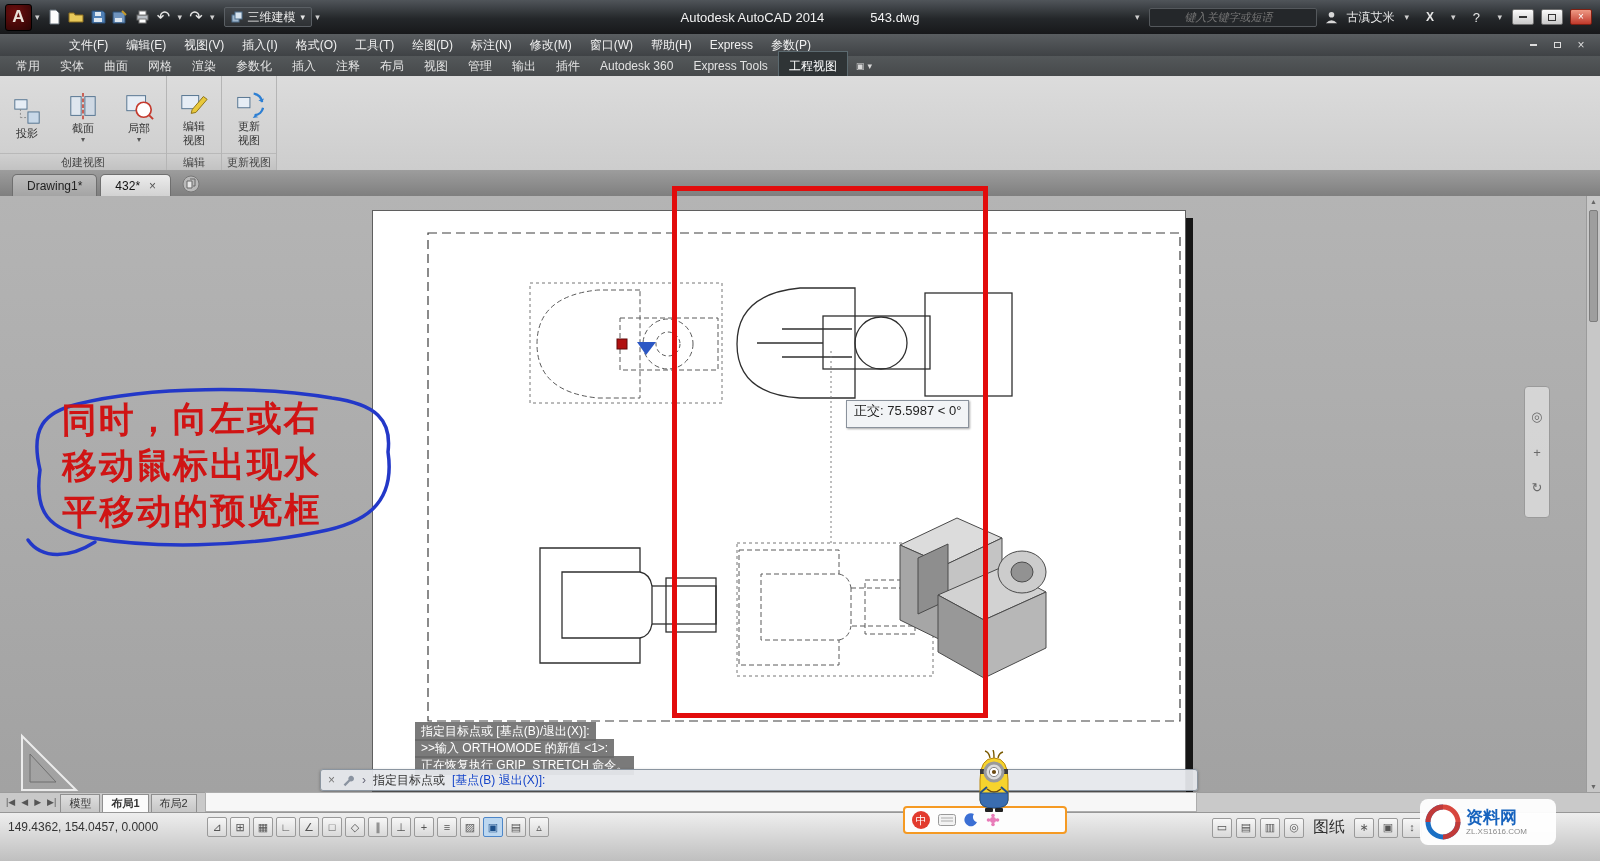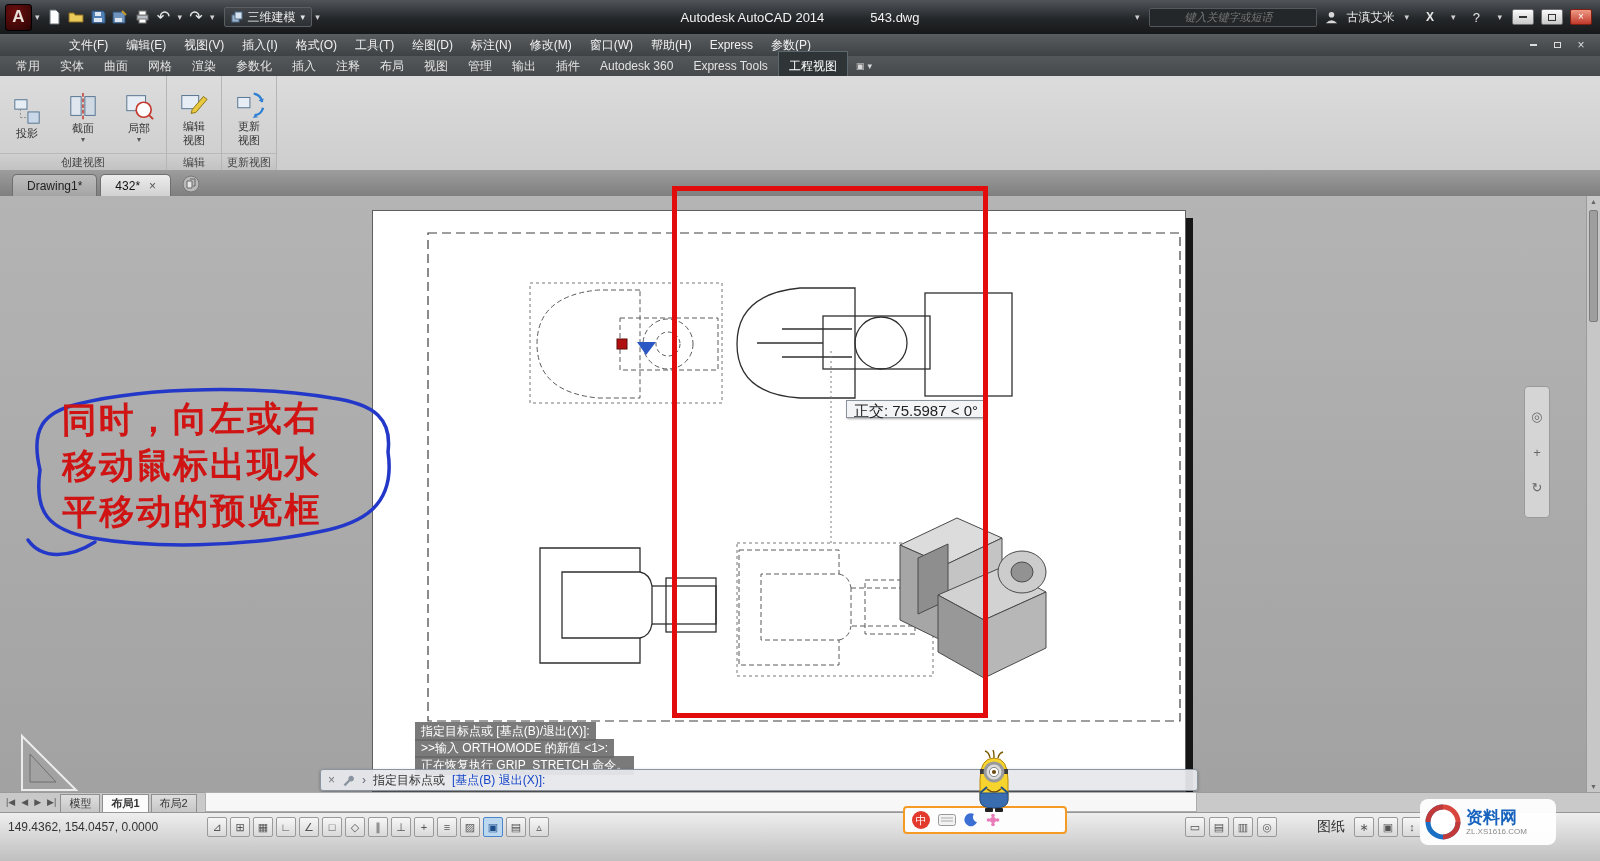--- a/index.html
+++ b/index.html
@@ -58,21 +58,21 @@
     border:1px solid #6f6f6f; border-bottom:0; border-radius:5px 5px 0 0; }
   .dtab.inactive { background:linear-gradient(#bdbdbd,#a4a4a4); color:#222; }
   .dtab.active { background:linear-gradient(#ececec,#d2d2d2); color:#111; }
   .dtab-close { font-size:12px; color:#555; }
   .newtab-btn { width:22px; height:22px; display:flex; align-items:center; justify-content:center; margin-left:6px; margin-bottom:1px; }
 
   
   .canvas { position:absolute; left:0; top:196px; width:1600px; height:596px; background:linear-gradient(#b4b4b4,#a2a2a2); overflow:hidden; }
   .paper { position:absolute; left:372px; top:14px; width:814px; height:582px; background:#fff; border:1px solid #5f5f5f; }
   .paper-shadow { position:absolute; left:1186px; top:22px; width:7px; height:574px; background:#161616; }
-  .tooltip { position:absolute; left:846px; top:204px; height:18px; padding:1px 7px; background:#f2f4f6; border:1px solid #8a929c; font-size:15px; color:#222; box-shadow:1px 1px 2px rgba(0,0,0,.35); white-space:nowrap; }
+  .tooltip { position:absolute; left:846px; top:204px; height:28px; padding:1px 7px; background:#f2f4f6; border:1px solid #8a929c; font-size:13px; color:#222; box-shadow:1px 1px 2px rgba(0,0,0,.35); white-space:nowrap; }
   .chip { position:absolute; left:376px; background:rgba(104,104,104,.88); color:#fff; font-size:12px; padding:1px 6px; white-space:nowrap;margin-left:39px; }
   .cmdbar { position:absolute; left:320px; top:573px; width:878px; height:22px; background:rgba(229,232,236,.94);
     border:1px solid #8b95a0; border-radius:3px; display:flex; align-items:center; gap:7px; padding:0 7px; font-size:12px; color:#333; box-shadow:0 1px 3px rgba(0,0,0,.3); }
   .cmd-x { color:#777; font-size:12px; }
   .cmd-opt { color:#1544c8; }
   .navbar { position:absolute; left:1524px; top:190px; width:26px; height:132px; background:rgba(246,246,246,.55);
     border:1px solid #9a9a9a; border-radius:4px; display:flex; flex-direction:column; align-items:center; justify-content:space-evenly; color:#6a6a6a; font-size:13px; }
   .vscroll { position:absolute; left:1586px; top:0; width:14px; height:596px; background:#c7c7c7; border-left:1px solid #9b9b9b; font-size:7px; color:#666; display:flex; flex-direction:column; align-items:center; }
   .vthumb { position:absolute; left:2px; top:14px; width:9px; height:112px; background:#9e9e9e; border:1px solid #7d7d7d; border-radius:2px; }
 
@@ -95,21 +95,21 @@
   .lt-nav { font-size:9px; color:#555; padding:0 2px; }
   .ltab { padding:0 8px; height:18px; display:flex; align-items:center; border:1px solid #8f8f8f; border-bottom:0; background:linear-gradient(#dedede,#c6c6c6); }
   .ltab.active { background:#fbfbfb; font-weight:bold; }
   .cmd-strip { position:absolute; left:205px; top:792px; width:992px; height:20px; background:#f7f7f7; border:1px solid #adadad; }
   .statusbar { position:absolute; left:0; top:812px; width:1600px; height:49px; background:linear-gradient(#eeeeee,#bfbfbf); border-top:1px solid #979797; }
   .sb-inner { display:flex; align-items:center; gap:3px; padding:4px 6px 0 8px; }
   .sb-coords { font-size:12px; color:#333; width:196px; }
   .sb-ico { width:20px; height:20px; border:1px solid #9a9a9a; border-radius:2px; background:linear-gradient(#f7f7f7,#d9d9d9); display:flex; align-items:center; justify-content:center; font-size:11px; color:#555; }
   .sb-ico.active { background:#bcd7f0; border-color:#4d86c8; color:#1c4f8a; }
   .sb-right { position:absolute; right:178px; top:4px; display:flex; align-items:center; gap:4px; }
-  .sb-label { font-size:14px; color:#333; padding:0 5px;margin-left:31px; }
+  .sb-label { font-size:16px; color:#333; padding:0 5px; }
 </style>
 </head>
 <body>
 
 <div id="app">
 
   <div class="titlebar">
     <div class="app-logo">A</div>
     <span class="tb-caret glyph">▾</span>
     <span class="tb-btn">

